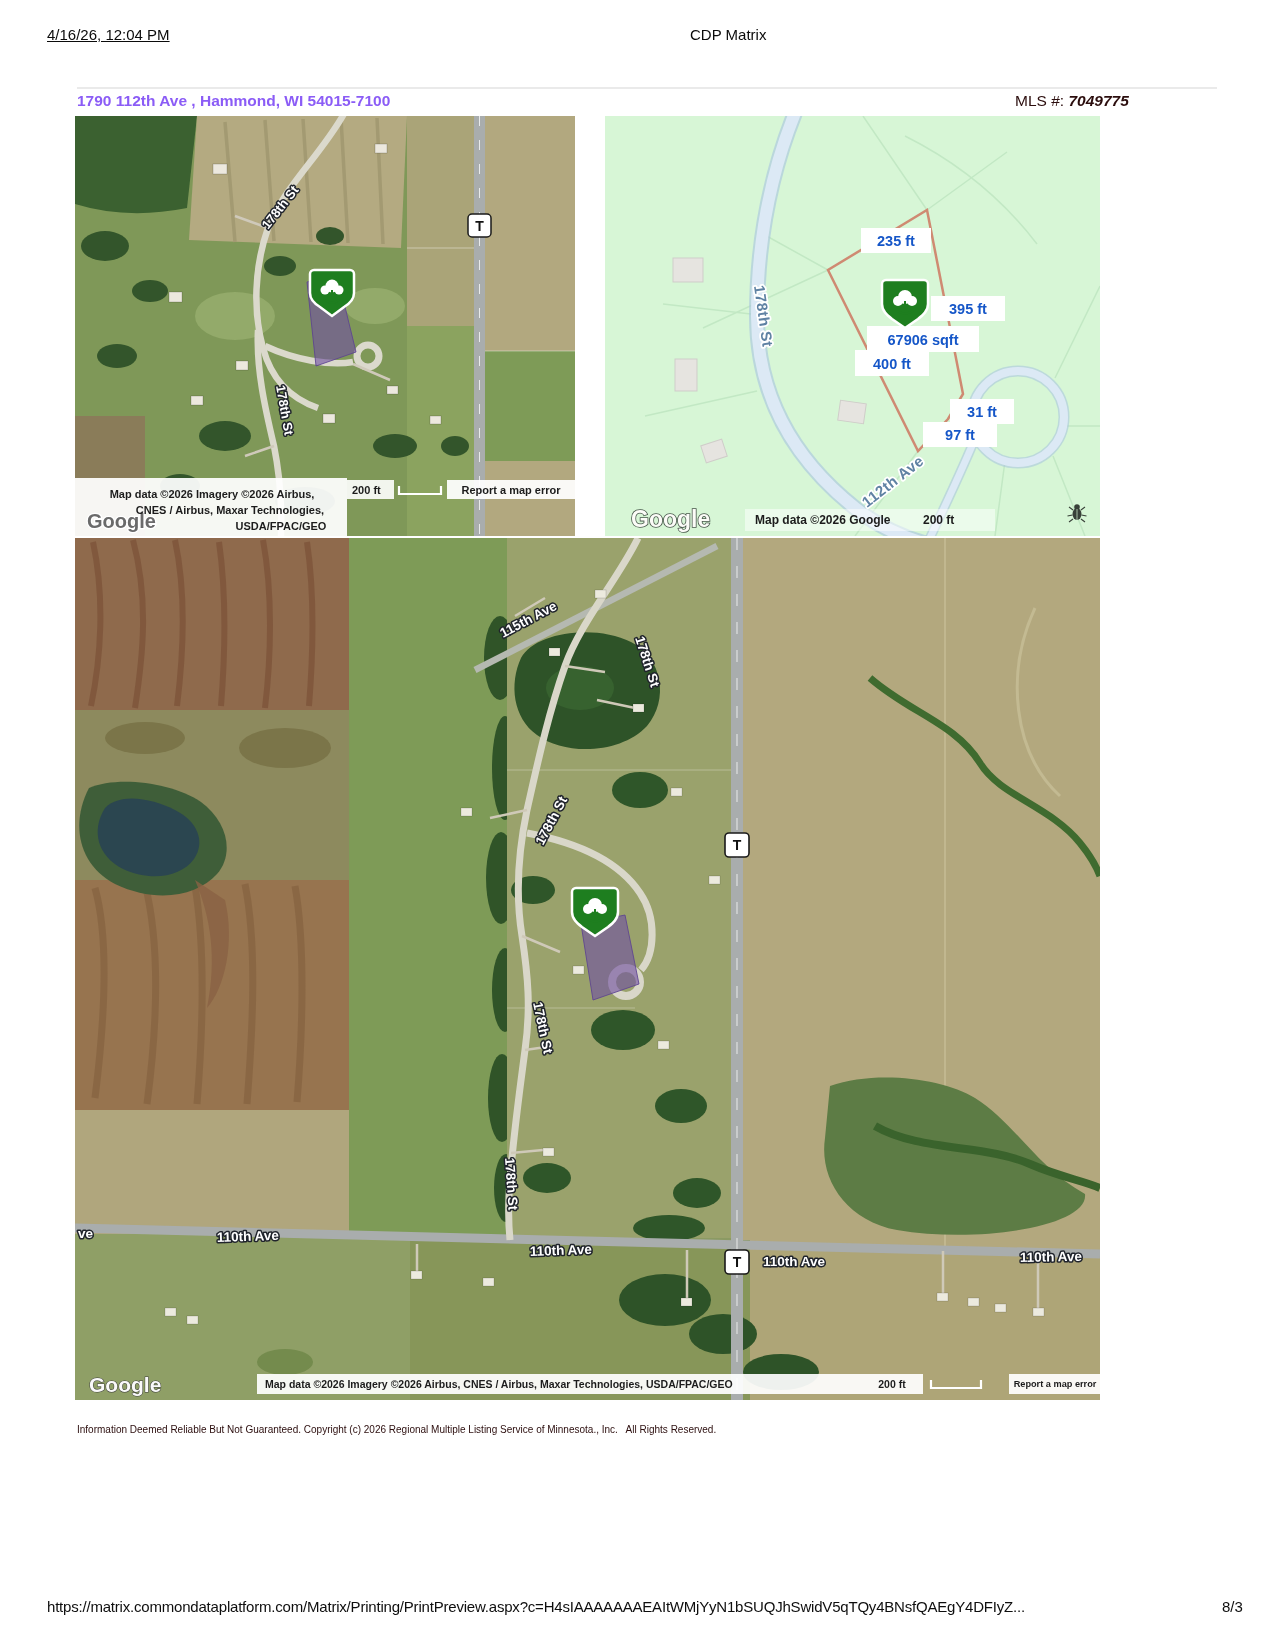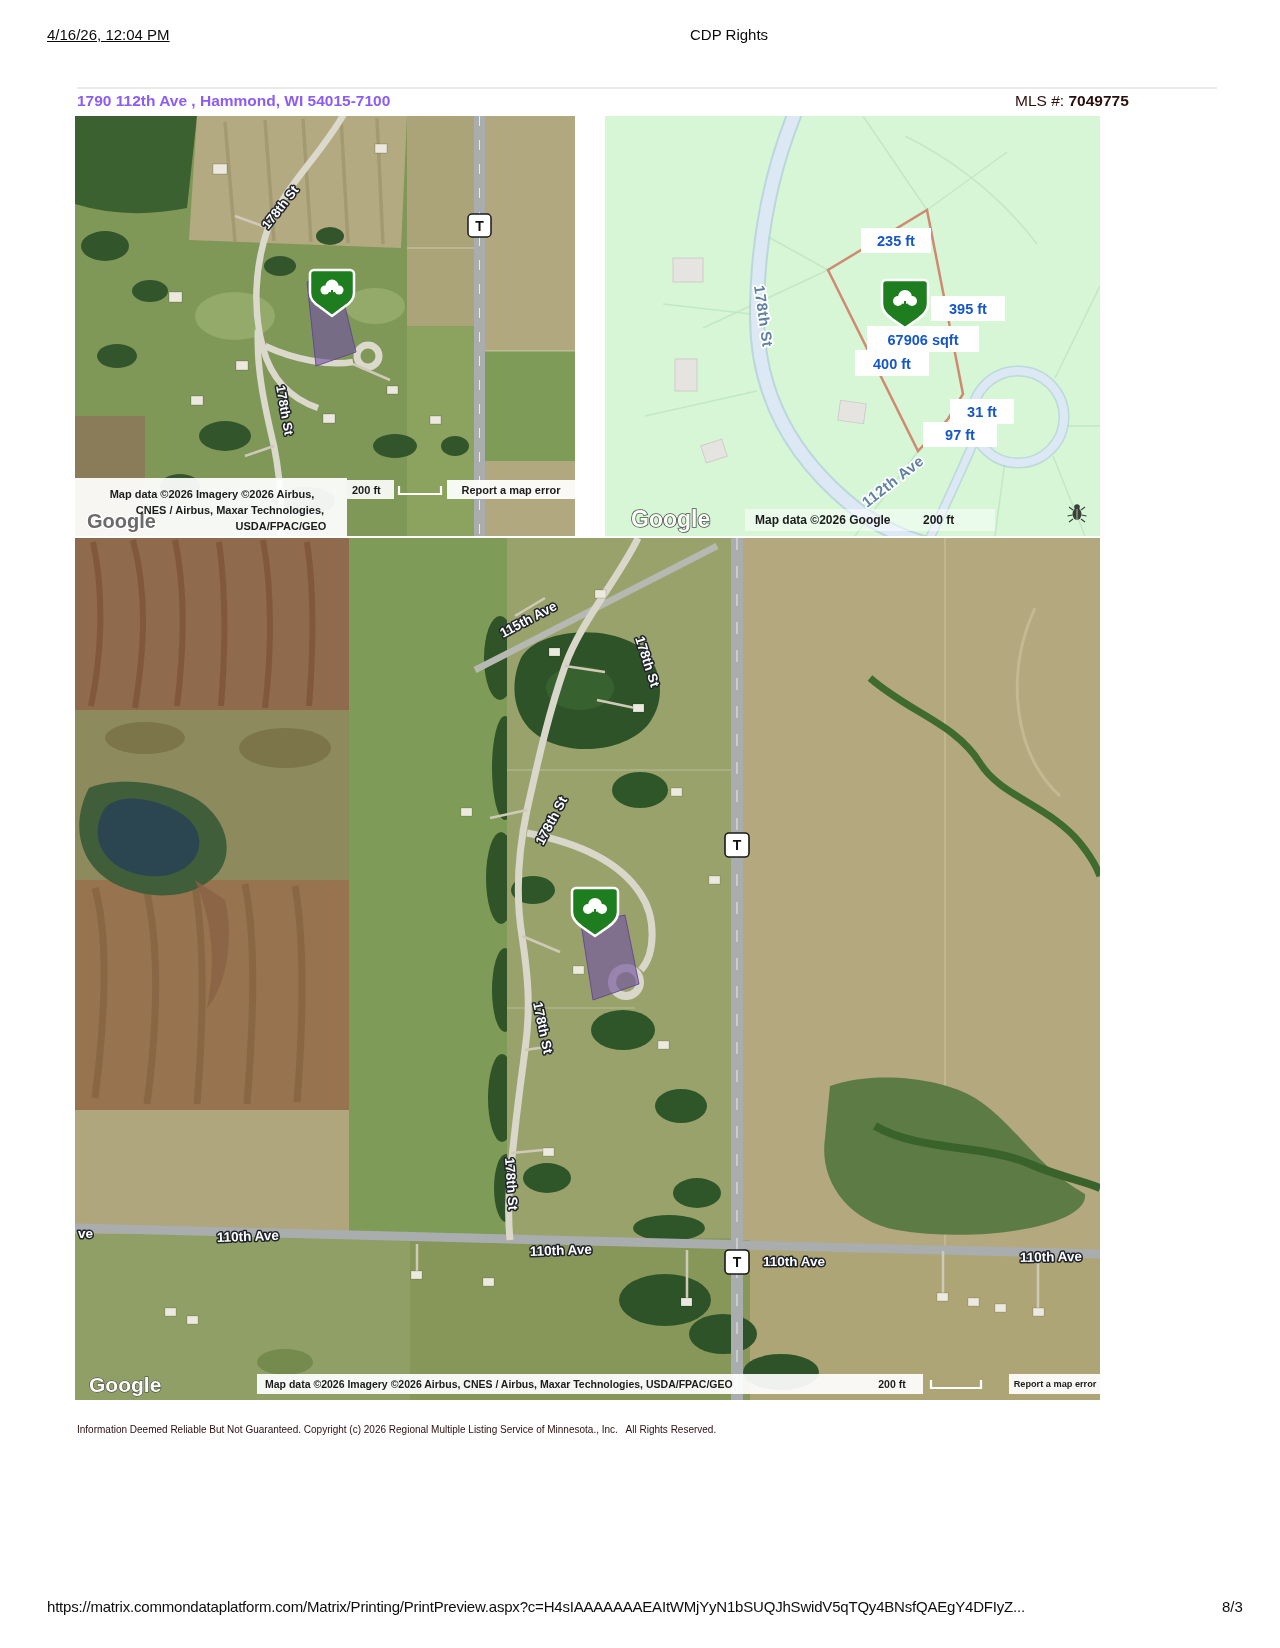--- a/index.html
+++ b/index.html
@@ -3,21 +3,21 @@
 <meta charset="utf-8">
 <style>
   html,body{margin:0;padding:0;background:#ffffff;}
   body{width:1280px;height:1648px;position:relative;font-family:"Liberation Sans",sans-serif;color:#111;}
   .abs{position:absolute;}
   .print-ts{left:47px;top:26px;font-size:15px;color:#0b0b0b;text-decoration:underline;}
   .print-title{left:690px;top:26px;font-size:15px;color:#0b0b0b;}
   .head-rule{left:77px;top:87px;width:1140px;height:2px;background:#eaeaea;}
   .addr{left:77px;top:92px;font-size:15.5px;font-weight:bold;color:#8b5cf6;}
   .mls{left:1015px;top:92px;font-size:15.5px;color:#2b0d0d;}
-  .mls b{font-weight:bold;}
+  .mls b{font-weight:bold;font-style:italic;}
   .map-frame{overflow:hidden;background:#dcdcdc;}
   .map-small{left:75px;top:116px;width:500px;height:420px;}
   .map-plat{left:605px;top:116px;width:495px;height:420px;}
   .map-large{left:75px;top:538px;width:1025px;height:862px;}
   .disclaimer{left:77px;top:1424px;font-size:10px;color:#2b0d0d;white-space:pre-wrap;}
   .foot-url{left:47px;top:1598px;font-size:15px;color:#0e0e0e;letter-spacing:-0.2px;}
   .foot-page{left:1222px;top:1598px;font-size:15px;color:#0e0e0e;}
   svg{display:block;}
   svg text{font-family:"Liberation Sans",sans-serif;}
   .sat-label{fill:#ffffff;stroke:#20242c;stroke-width:3px;paint-order:stroke;stroke-linejoin:round;font-weight:bold;font-size:13px;}
@@ -29,21 +29,21 @@
   .attr-text-xs{font-size:9.2px;font-weight:bold;fill:#1c1c1c;}
   .shield-t{font-size:14px;font-weight:bold;fill:#111;}
   .logo-sat{font-size:20px;font-weight:bold;fill:#6a6a6a;stroke:#ffffff;stroke-width:2.5px;paint-order:stroke;}
   .logo-plat{font-size:23px;font-weight:bold;fill:#fcfcf8;stroke:#47564a;stroke-width:1.6px;paint-order:stroke;}
   .logo-big{font-size:21px;font-weight:bold;fill:#fafafa;stroke:#3c3c3c;stroke-width:1px;paint-order:stroke;}
 </style>
 </head>
 <body>
 
 <div class="abs print-ts">4/16/26, 12:04 PM</div>
-<div class="abs print-title">CDP Rights</div>
+<div class="abs print-title">CDP Matrix</div>
 <div class="abs head-rule"></div>
 <div class="abs addr">1790 112th Ave , Hammond, WI 54015-7100</div>
 <div class="abs mls"><span>MLS #:</span> <b>7049775</b></div>
 
 <div class="abs map-frame map-small">
 <svg viewBox="0 0 500 420" width="500" height="420">
   <g>
     <rect width="500" height="420" fill="#7f9858"></rect>
     <path d="M0 0 H122 L112 92 Q52 104 0 88 Z" fill="#3b6130"></path>
     <path d="M122 0 H332 L326 132 L114 124 Z" fill="#b4aa81"></path>

